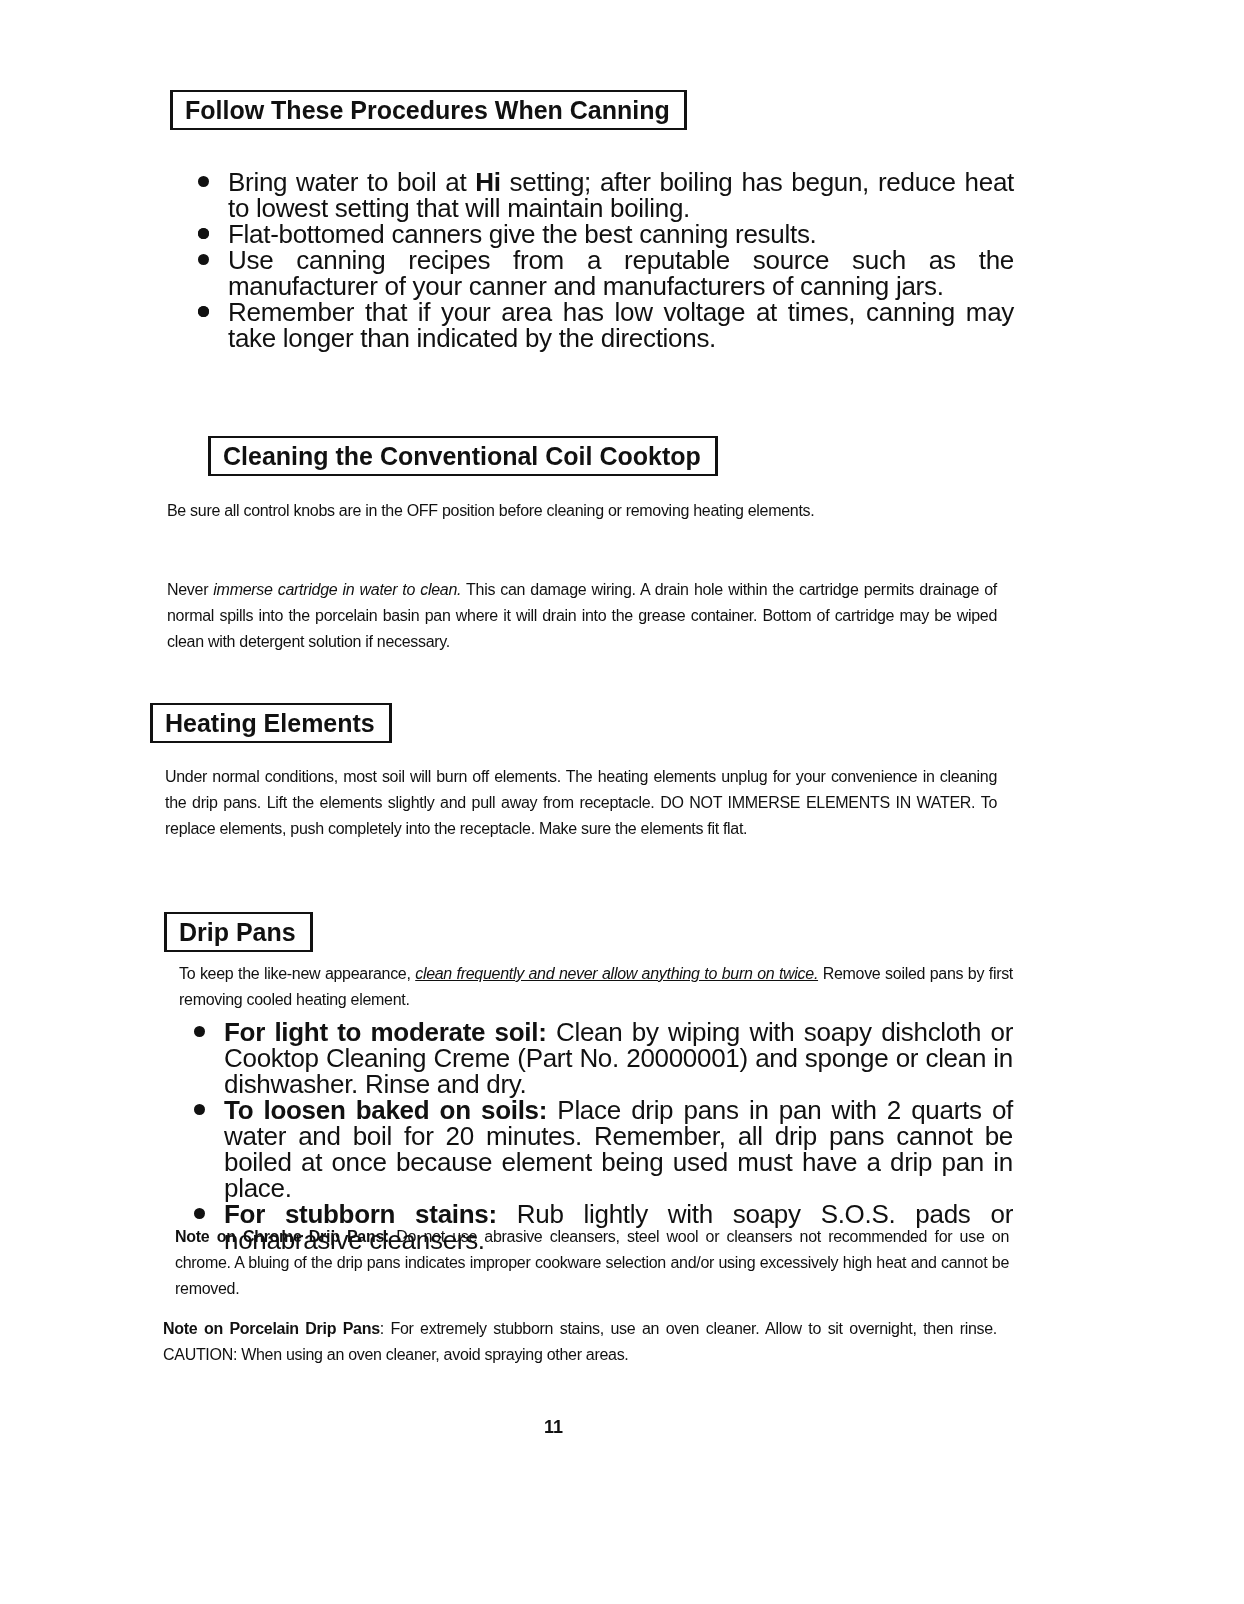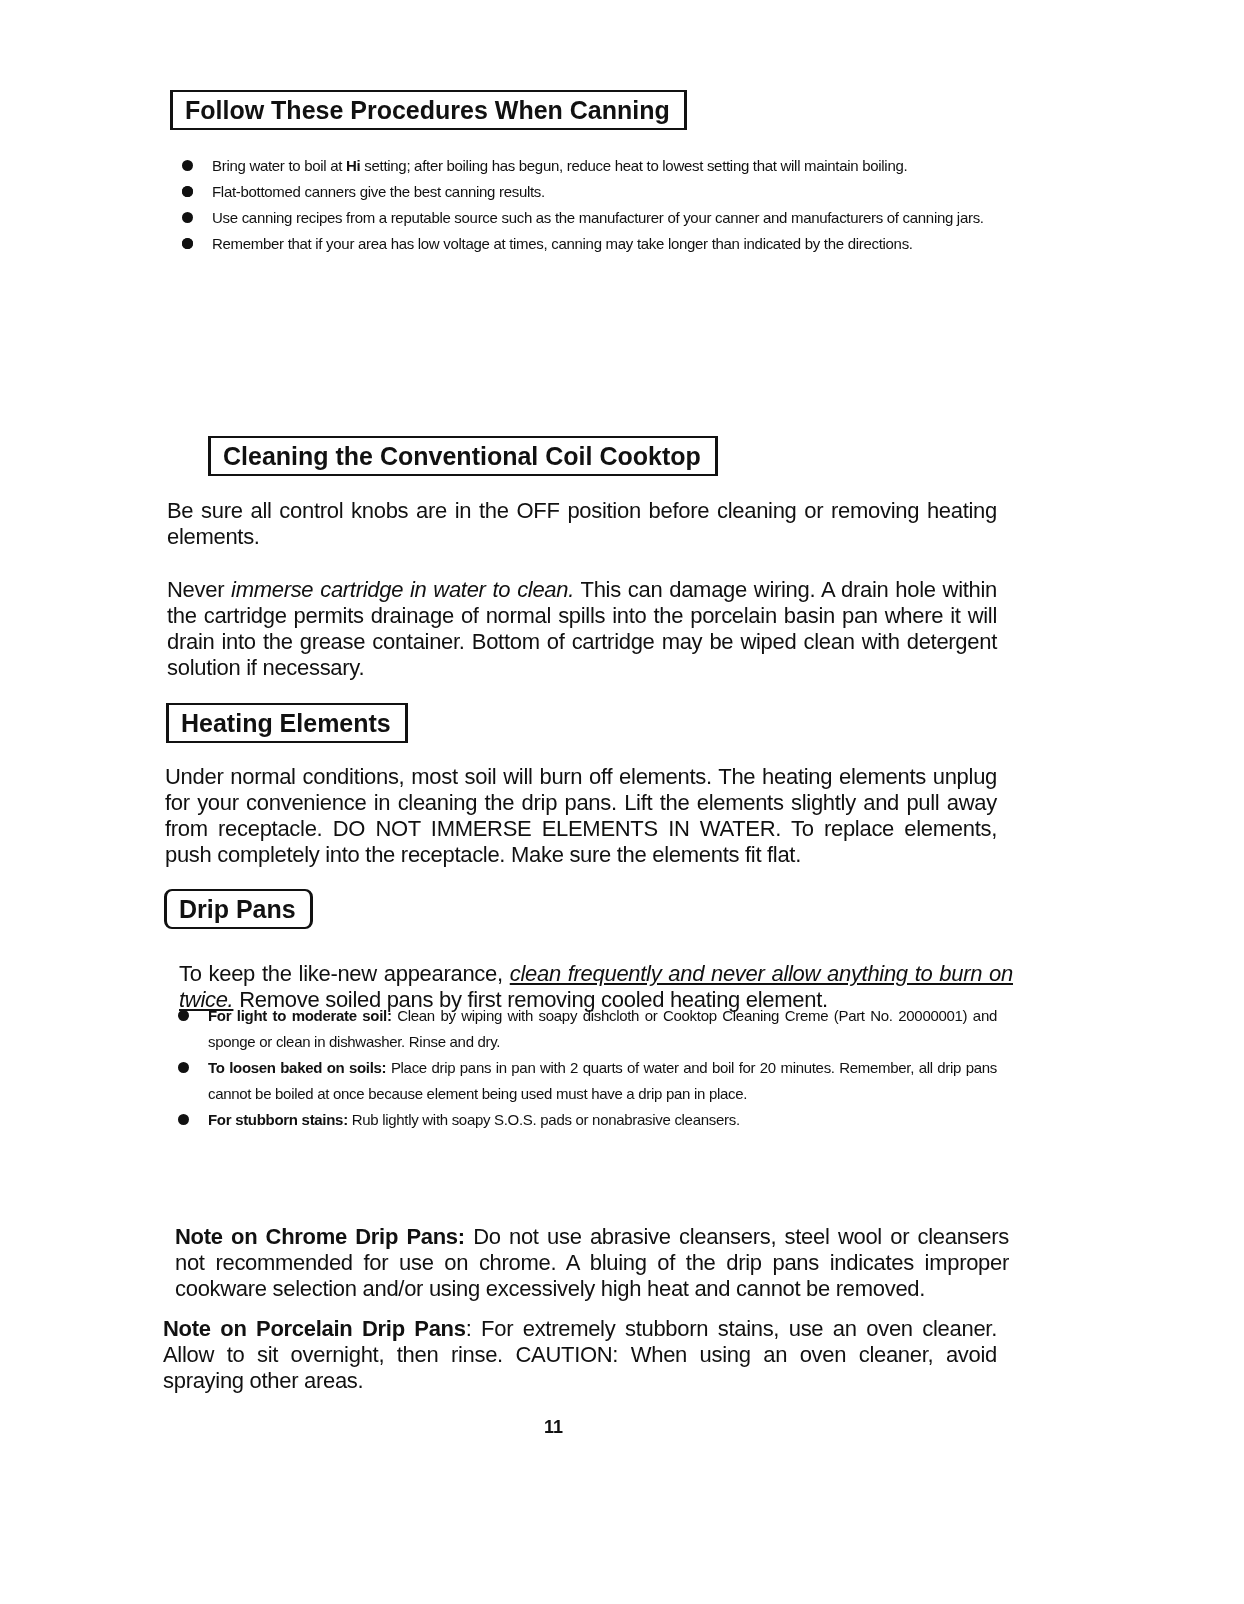--- a/index.html
+++ b/index.html
@@ -1,20 +1,20 @@
 <!DOCTYPE html>
 <html><head>
 <meta charset="utf-8">
 <style>
   html, body { margin: 0; padding: 0; background: #ffffff; }
   body { width: 1244px; height: 1604px; position: relative; font-family: "Liberation Sans", sans-serif; color: #111111; }
   .page { position: absolute; left: 0; top: 0; width: 1244px; height: 1200px; }
   .hbox { position: absolute; border: 2px solid #111; border-left-width: 3px; border-right-width: 3px; font-weight: bold; font-size: 25px; line-height: 36px; padding: 0 14px 0 12px; white-space: nowrap; }
-  .para { position: absolute; font-size: 22px; line-height: 26px; letter-spacing: -0.3px; text-align: justify; }
-  .blist { position: absolute; list-style: none; margin: 0; padding: 0; font-size: 15px; line-height: 26px; letter-spacing: -0.3px; }
+  .para { position: absolute; font-size: 16px; line-height: 26px; letter-spacing: -0.3px; text-align: justify; }
+  .blist { position: absolute; list-style: none; margin: 16px; padding: 0; font-size: 26px; line-height: 26px; letter-spacing: -0.3px; }
   .blist li { position: relative; padding-left: 40px; text-align: justify; }
   .blist li .dot { position: absolute; left: 10px; top: 7px; width: 11px; height: 11px; border-radius: 50%; background: #111; }
   b { font-weight: bold; }
   .u { font-style: italic; text-decoration: underline; }
   .pnum { position: absolute; left: 544px; top: 1417px; font-size: 18px; font-weight: bold; }
 </style>
 </head>
 <body>
 
 <div class="page">
@@ -26,24 +26,24 @@
     <li><span class="dot"></span><span>Flat-bottomed canners give the best canning results.</span></li>
     <li><span class="dot"></span><span>Use canning recipes from a reputable source such as the manufacturer of your canner and manufacturers of canning jars.</span></li>
     <li><span class="dot"></span></li>
     <li><span class="dot"></span><span>Remember that if your area has low voltage at times, canning may take longer than indicated by the directions.</span></li>
   </ul>
 
   <div class="hbox" style="left:168px; top:436px;margin-left:40px;">Cleaning the Conventional Coil Cooktop</div>
   <p class="para" style="left:167px; top:498px; width:830px; margin:0;">Be sure all control knobs are in the OFF position before cleaning or removing heating elements.</p>
   <p class="para" style="left:167px; top:577px; width:830px; margin:0;"><span>Never </span><i>immerse cartridge in water to clean.</i><span>  This can damage wiring.  A drain hole within the cartridge permits drainage of normal spills into the porcelain basin pan where it will drain into the grease container.  Bottom of cartridge may be wiped clean with detergent solution if necessary.</span></p>
 
-  <div class="hbox" style="left:166px; top:703px;text-align:right;">Heating Elements</div>
+  <div class="hbox" style="left:150px; top:703px;text-align:right;">Heating Elements</div>
   <p class="para" style="left:165px; top:764px; width:832px; margin:0;">Under normal conditions, most soil will burn off elements.  The heating elements unplug for your convenience in cleaning the drip pans.  Lift the elements slightly and pull away from receptacle.  DO NOT IMMERSE ELEMENTS IN WATER.  To replace elements, push completely into the receptacle.  Make sure the elements fit flat.</p>
 
-  <div class="hbox" style="left:164px; top:889px;border-radius:8px;">Drip Pans</div>
+  <div class="hbox" style="left:164px; top:912px;">Drip Pans</div>
   <p class="para" style="left:163px; top:945px; width:834px; margin:16px;"><span>To keep the like-new appearance, </span><span class="u">clean frequently and never allow anything to burn on twice.</span><span>  Remove  soiled pans by first removing cooled heating element.</span></p>
   <ul class="blist" style="left:168px; top:1003px; width:829px;">
     <li><span class="dot"></span><b>For light to moderate soil:</b><span> Clean by wiping with soapy dishcloth or Cooktop Cleaning Creme (Part No. 20000001) and sponge or clean in dishwasher.  Rinse and dry.</span></li>
     <li><span class="dot"></span><b>To loosen baked on soils:</b><span> Place drip pans in pan with 2 quarts of water and boil for 20 minutes.  Remember, all drip pans cannot be boiled at once because element being used must have a drip pan in place.</span></li>
     <li><span class="dot"></span><b>For stubborn stains:</b><span> Rub lightly with soapy S.O.S. pads or nonabrasive cleansers.</span></li>
   </ul>
   <p class="para" style="left:163px; top:1212px; width:834px; margin:12px;"><b>Note on Chrome Drip Pans:</b><span> Do not use abrasive cleansers, steel wool or cleansers not recommended for use on chrome.  A bluing of the drip pans indicates improper cookware selection and/or using excessively high heat and cannot be removed.</span></p>
   <p class="para" style="left:163px; top:1316px; width:834px; margin:0;"><b>Note on Porcelain Drip Pans</b><span>: For extremely stubborn stains, use an oven cleaner. Allow to sit overnight, then rinse.  CAUTION:  When using an oven cleaner, avoid spraying other areas.</span></p>
 
   <div class="pnum">11</div>

